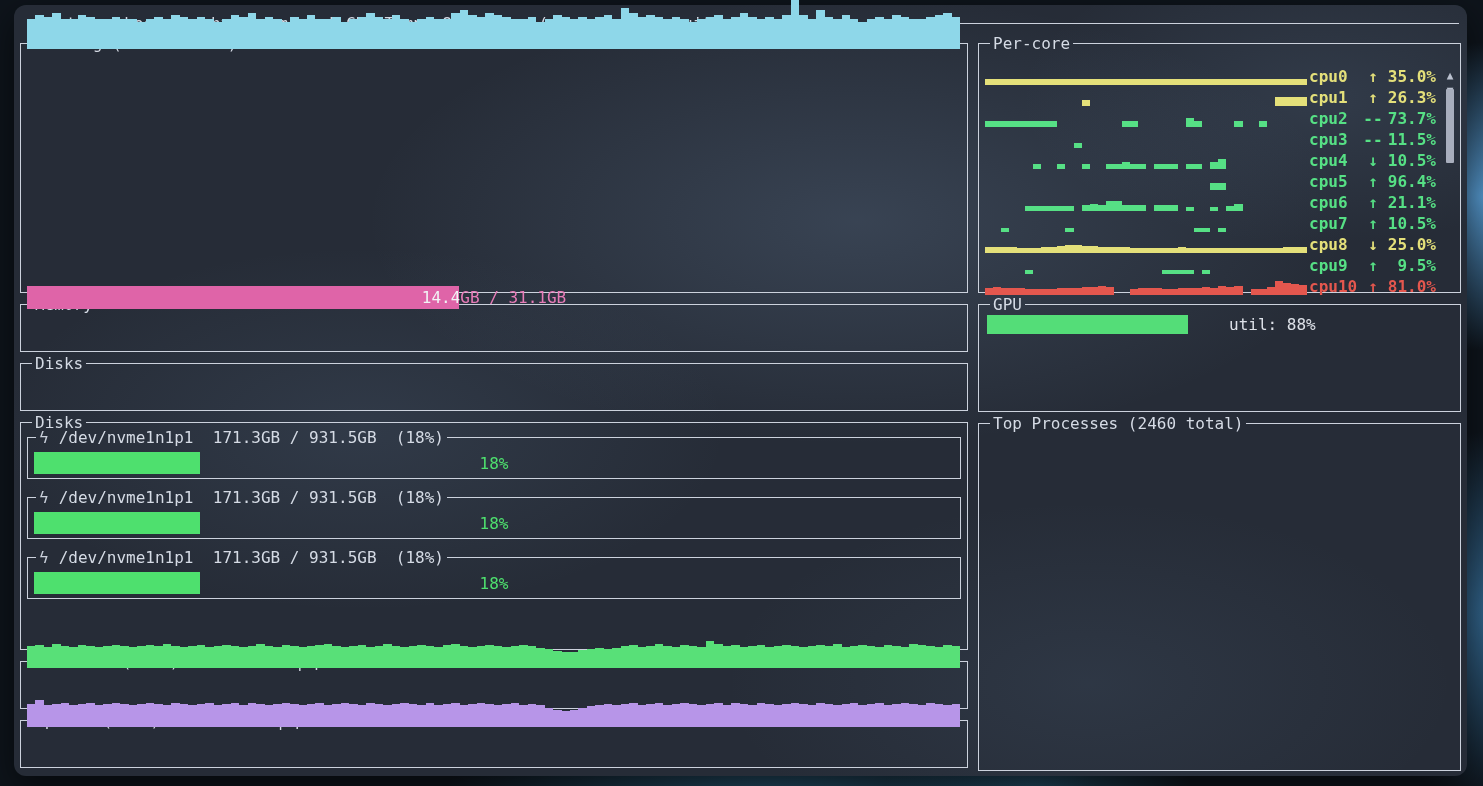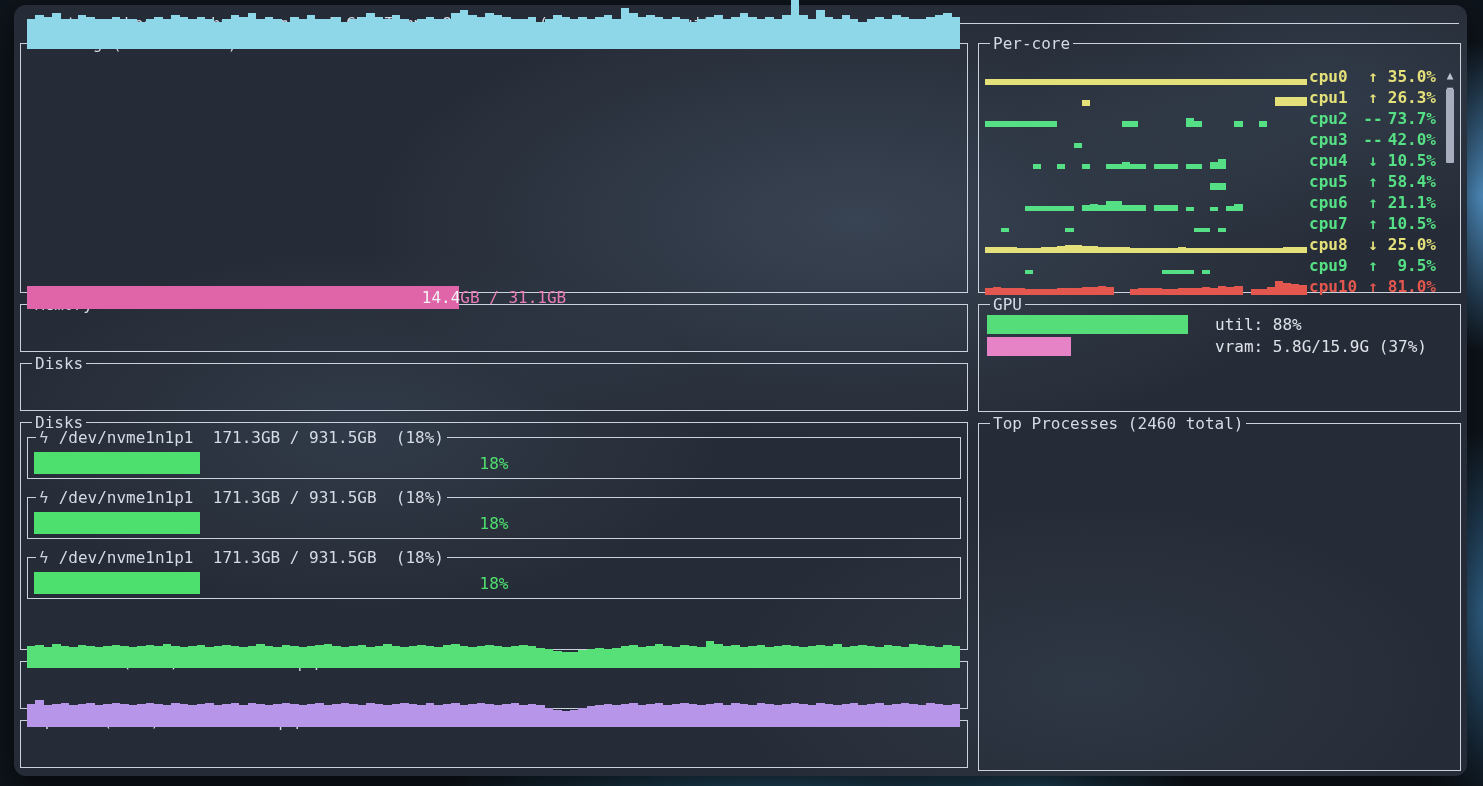--- a/index.html
+++ b/index.html
@@ -64,21 +64,21 @@
   .pc-name{width:53px;} .pc-trend{width:22px;text-align:center;} .pc-val{width:52px;text-align:right;}
   .scrollbar{position:absolute;right:4px;top:20px;bottom:7px;width:12px;display:flex;flex-direction:column;align-items:center;color:#bac1cf;font-size:11px;line-height:11px;}
   .sb-track{flex:1;width:10px;position:relative;margin:2px 0;}
   .sb-track::before{content:"";position:absolute;left:4px;top:0;bottom:0;width:1px;background:#8a92a6;}
   .sb-thumb{position:absolute;left:1px;top:6px;width:8px;height:74px;background:#a8aebd;border-radius:1px;}
   
   .gpu-device{margin:1px 0 3px 2px;color:#dde1e8;white-space:pre;}
   .gpu-row{display:flex;align-items:center;height:21px;margin:1px 0 1px 2px;}
   .gpu-gauge{width:228px;height:19px;position:relative;flex:none;}
   .gpu-fill{height:100%;}
-  .gpu-text{color:#dde1e8;white-space:pre;}
+  .gpu-text{margin-left:14px;color:#dde1e8;white-space:pre;}
   
   fieldset.disk{border:1px solid #ccd2dd;margin:0 0 12px 0;padding:2px 4px;position:relative;height:48px;box-sizing:border-box;}
   fieldset.disk legend{padding:0 3px;margin-left:4px;color:#d5dbe5;white-space:pre;line-height:13px;}
   fieldset.disk .gauge{bottom:4px;height:22px;}
   .bolt{color:#c9cfda;margin-right:10px;}
   
   .proc-table{position:absolute;left:6px;right:6px;top:15px;bottom:6px;overflow:hidden;}
 </style>
 </head>
 <body>
@@ -669,21 +669,21 @@
                 <div class="sp"></div>
                 <div class="sp"></div>
                 <div class="sp"></div>
                 <div class="sp"></div>
                 <div class="sp"></div>
                 <div class="sp"></div>
                 <div class="sp"></div>
                 <div class="sp"></div>
                 <div class="sp"></div>
               </div>
-              <div class="pc-label" style="color: rgb(86, 224, 133);"><span class="pc-name">cpu3</span><span class="pc-trend">--</span><span class="pc-val">42.0%</span></div>
+              <div class="pc-label" style="color: rgb(86, 224, 133);"><span class="pc-name">cpu3</span><span class="pc-trend">--</span><span class="pc-val">11.5%</span></div>
             </div>
             <div class="pc-row">
               <div class="spark">
                 <div class="sp"></div>
                 <div class="sp"></div>
                 <div class="sp"></div>
                 <div class="sp"></div>
                 <div class="sp"></div>
                 <div class="sp"></div>
                 <div class="sp" style="height: 5px; background: rgb(86, 224, 133);"></div>
@@ -759,21 +759,21 @@
                 <div class="sp"></div>
                 <div class="sp"></div>
                 <div class="sp"></div>
                 <div class="sp"></div>
                 <div class="sp"></div>
                 <div class="sp"></div>
                 <div class="sp"></div>
                 <div class="sp"></div>
                 <div class="sp"></div>
               </div>
-              <div class="pc-label" style="color: rgb(86, 224, 133);"><span class="pc-name">cpu5</span><span class="pc-trend">↑</span><span class="pc-val">58.4%</span></div>
+              <div class="pc-label" style="color: rgb(86, 224, 133);"><span class="pc-name">cpu5</span><span class="pc-trend">↑</span><span class="pc-val">96.4%</span></div>
             </div>
             <div class="pc-row">
               <div class="spark">
                 <div class="sp"></div>
                 <div class="sp"></div>
                 <div class="sp"></div>
                 <div class="sp"></div>
                 <div class="sp"></div>
                 <div class="sp" style="height: 5px; background: rgb(86, 224, 133);"></div>
                 <div class="sp" style="height: 5px; background: rgb(86, 224, 133);"></div>
@@ -1004,26 +1004,20 @@
       </fieldset>
 
       <fieldset class="panel h-gpu">
         <legend>GPU</legend>
         <div class="gpu-row">
           <div class="gpu-gauge">
               <div class="gpu-fill" id="gpu-util-fill" style="width: 88%; background: rgb(84, 221, 120);"></div>
             </div>
           <div class="gpu-text">util: 88%</div>
         </div>
-        <div class="gpu-row">
-          <div class="gpu-gauge">
-              <div class="gpu-fill" id="gpu-vram-fill" style="width: 37%; background: rgb(229, 131, 198);"></div>
-            </div>
-          <div class="gpu-text">vram: 5.8G/15.9G (37%)</div>
-        </div>
       </fieldset>
 
       <fieldset class="panel h-proc">
         <legend>Top Processes (2460 total)</legend>
         <div class="proc-table" id="proc-table"></div>
       </fieldset>
 
     </div>
   </div>
 </div>

